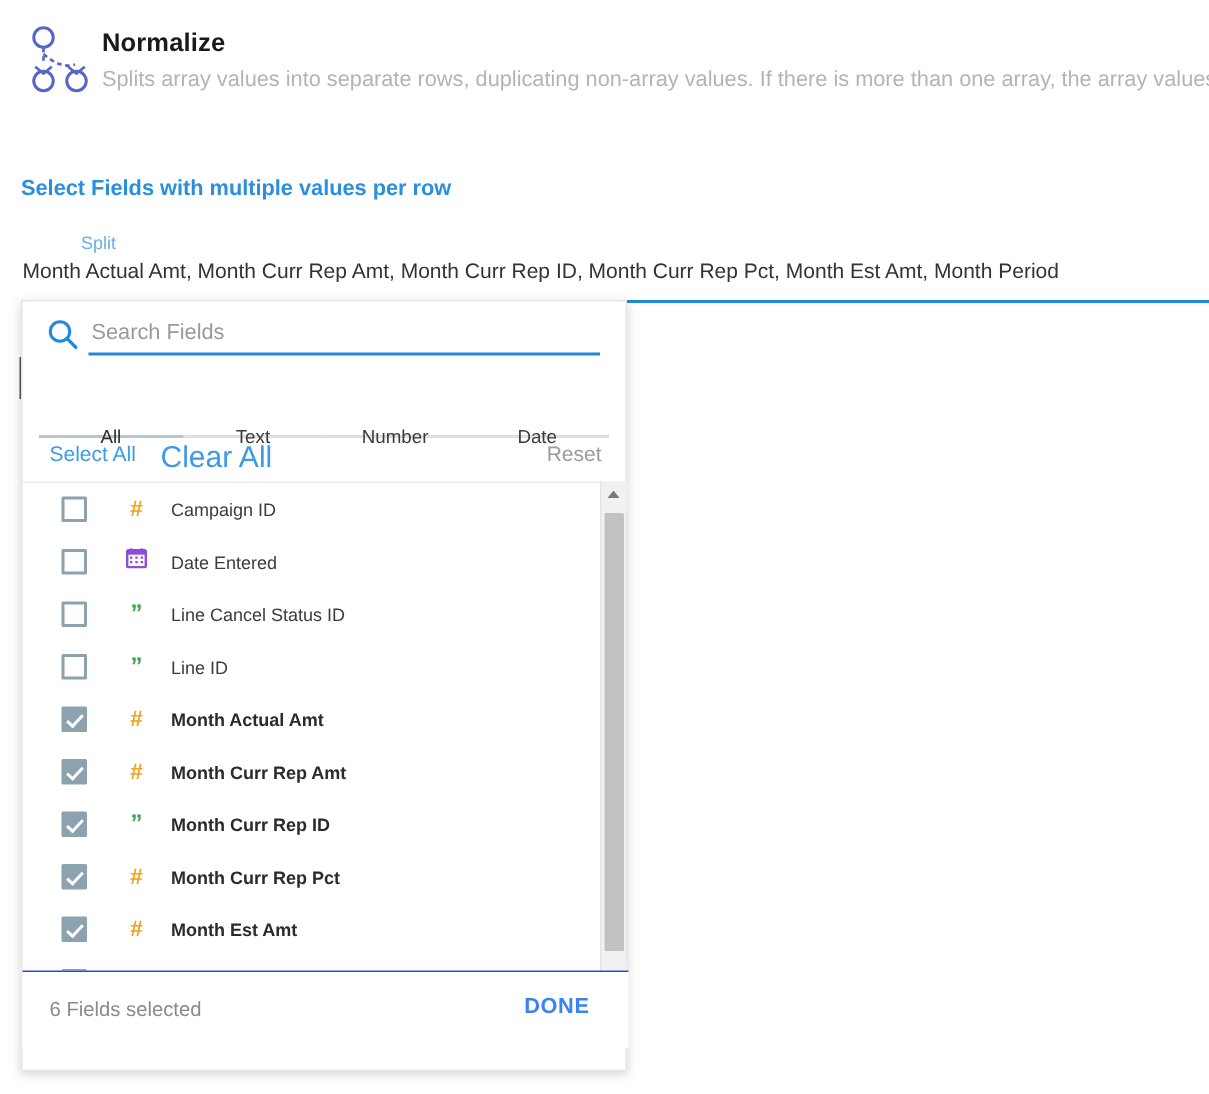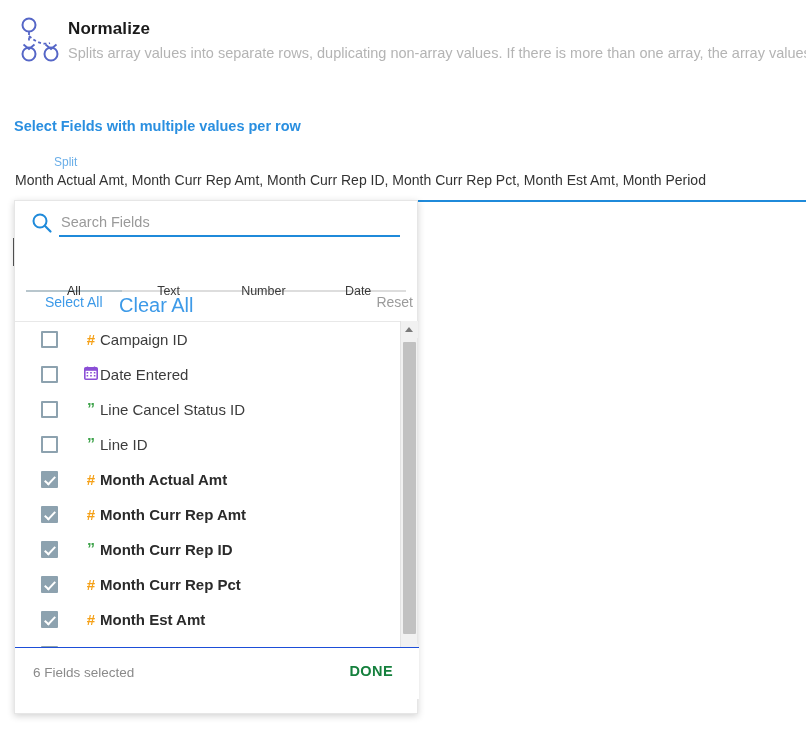--- a/index.html
+++ b/index.html
@@ -74,21 +74,21 @@
     flex: 1; display: flex; align-items: center; justify-content: center;
     font-size: 12.5px; color: #3a3a3a;
     background: #f2f2f2; border: 1px solid #dddddd; border-left: none;
     cursor: default;
     margin-top: 32px;
   }
   .tab:first-child { border-left: 1px solid #dddddd; }
   .tab.active { background: #b8c6cd; border-color: #b8c6cd; color: #2a2a2a; }
 
   
-  .actions { position: absolute; left: 12px; top: 90px; width: 404px; height: 27px; }
+  .actions { position: absolute; left: 0; top: 90px; width: 404px; height: 27px; }
   .link-select-all { position: absolute; left: 18px; top: 3px; font-size: 14px; color: #3d9ae8; cursor: pointer; }
   .link-clear-all  { position: absolute; left: 92px; top: 3px; font-size: 20px; color: #3d9ae8; cursor: pointer; }
   .link-reset      { position: absolute; right: 18px; top: 3px; font-size: 14px; color: #9b9b9b; cursor: pointer; }
 
   
   .list-wrap {
     position: absolute; left: 0; top: 120px;
     width: 404px; height: 340px;
     border-top: 1px solid #e8e8e8;
     overflow: hidden;
@@ -103,21 +103,21 @@
     border: 2px solid #8da2af; background: #ffffff; border-radius: 1px;
     position: relative;
   }
   .cb.checked { background: #8da2af; border-color: #8da2af; }
   .cb.checked::after {
     content: ""; position: absolute; left: 4px; top: 1px;
     width: 4px; height: 9px; border: solid #ffffff;
     border-width: 0 2px 2px 0; transform: rotate(43deg);
   }
   .ftype { width: 18px; flex: 0 0 18px; margin-left: 24px; text-align: center; }
-  .flabel { font-size: 15px; color: #3c3c3c; white-space: nowrap; }
+  .flabel { margin-left: 14px; font-size: 12px; color: #3c3c3c; white-space: nowrap; }
   .list-item.sel .flabel { font-weight: bold; color: #2b2b2b; }
 
   
   .g-num { color: #f5a118; font-size: 15px; font-weight: bold; line-height: 1; }
   .g-txt { color: #3ea34b; font-size: 16px; font-weight: bold; line-height: 1; }
   .g-date { display: inline-block; }
 
   
   .sb {
     position: absolute; right: 0; top: 120px; width: 17px; height: 340px;
@@ -135,21 +135,21 @@
   }
 
   
   .footer {
     position: absolute; left: 0; bottom: 14px; width: 404px; height: 52px;
     border-top: 1px solid #1d4ed8; background: #fff;
   }
   .footer-count { position: absolute; left: 18px; top: 17px; font-size: 13.5px; color: #8a8a8a; }
   .footer-done {
     position: absolute; right: 26px; top: 15px;
-    font-size: 14.5px; font-weight: bold; color: #15803d; letter-spacing: .4px; cursor: pointer;
+    font-size: 14.5px; font-weight: bold; color: #3b82f6; letter-spacing: .4px; cursor: pointer;
   }
 </style>
 </head>
 <body>
 
 <div id="root">
 
   <div class="header">
     <div class="header-icon">
       <svg width="56" height="52" viewBox="0 0 56 52">

